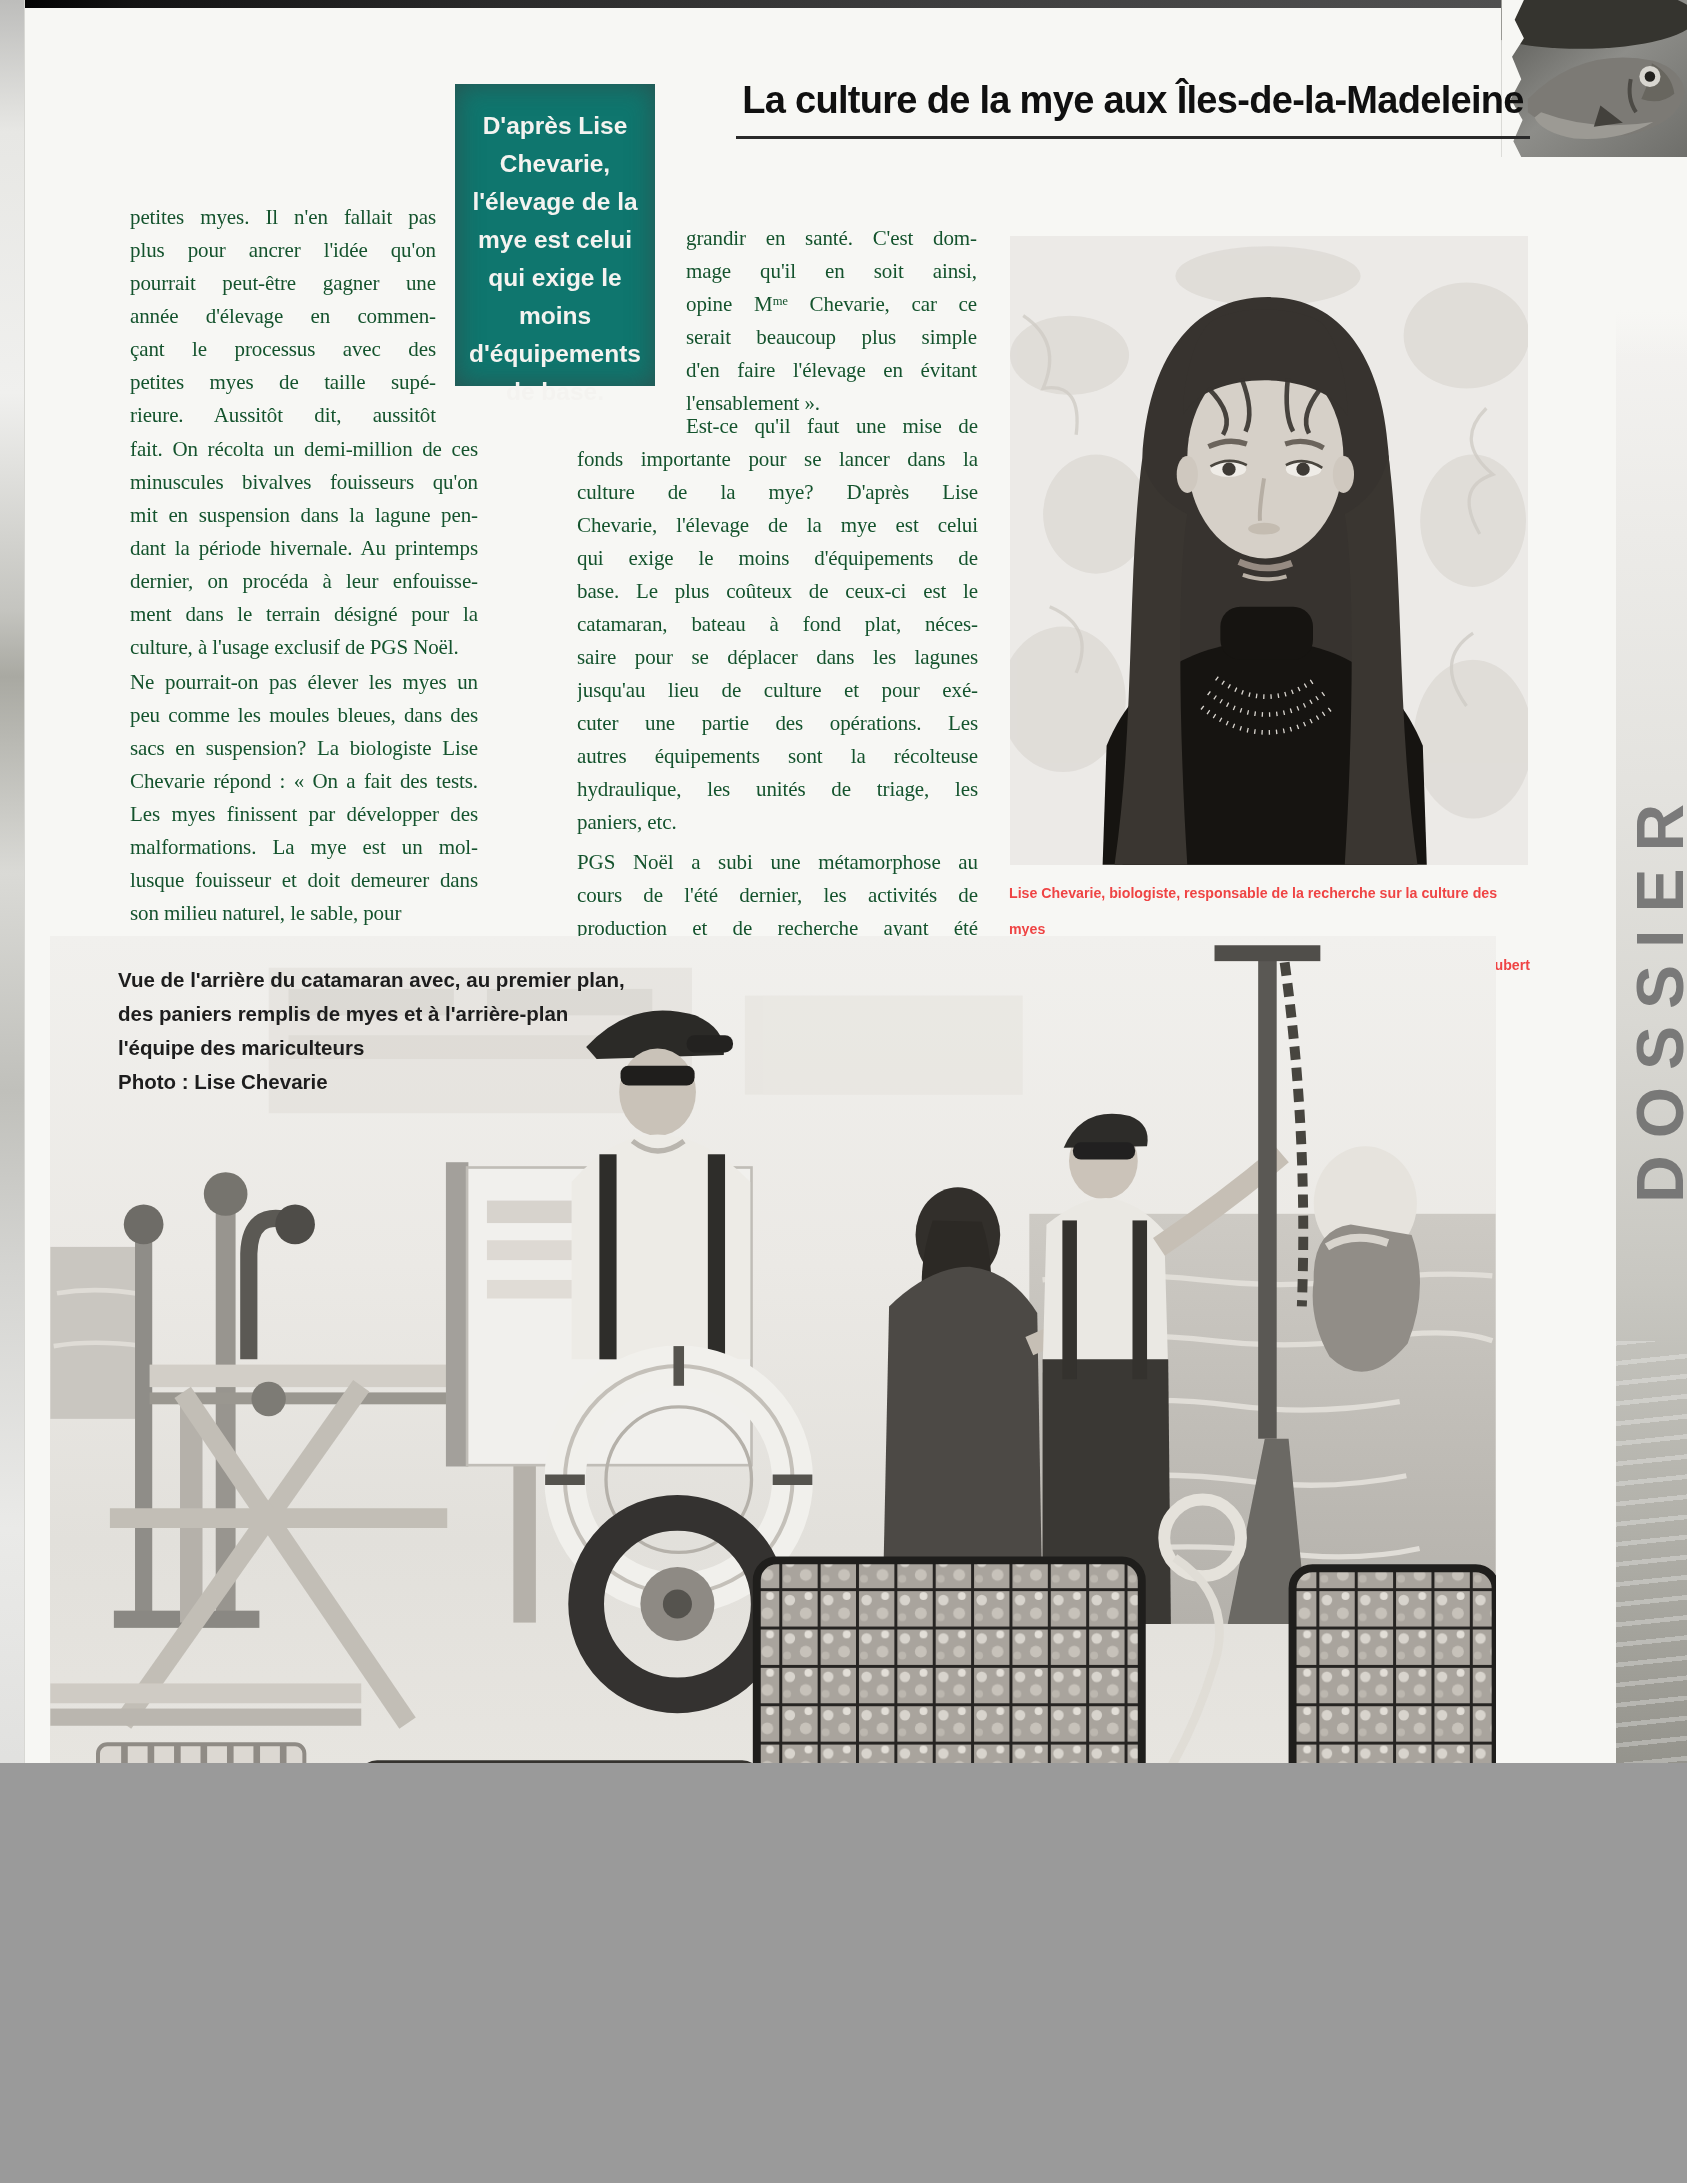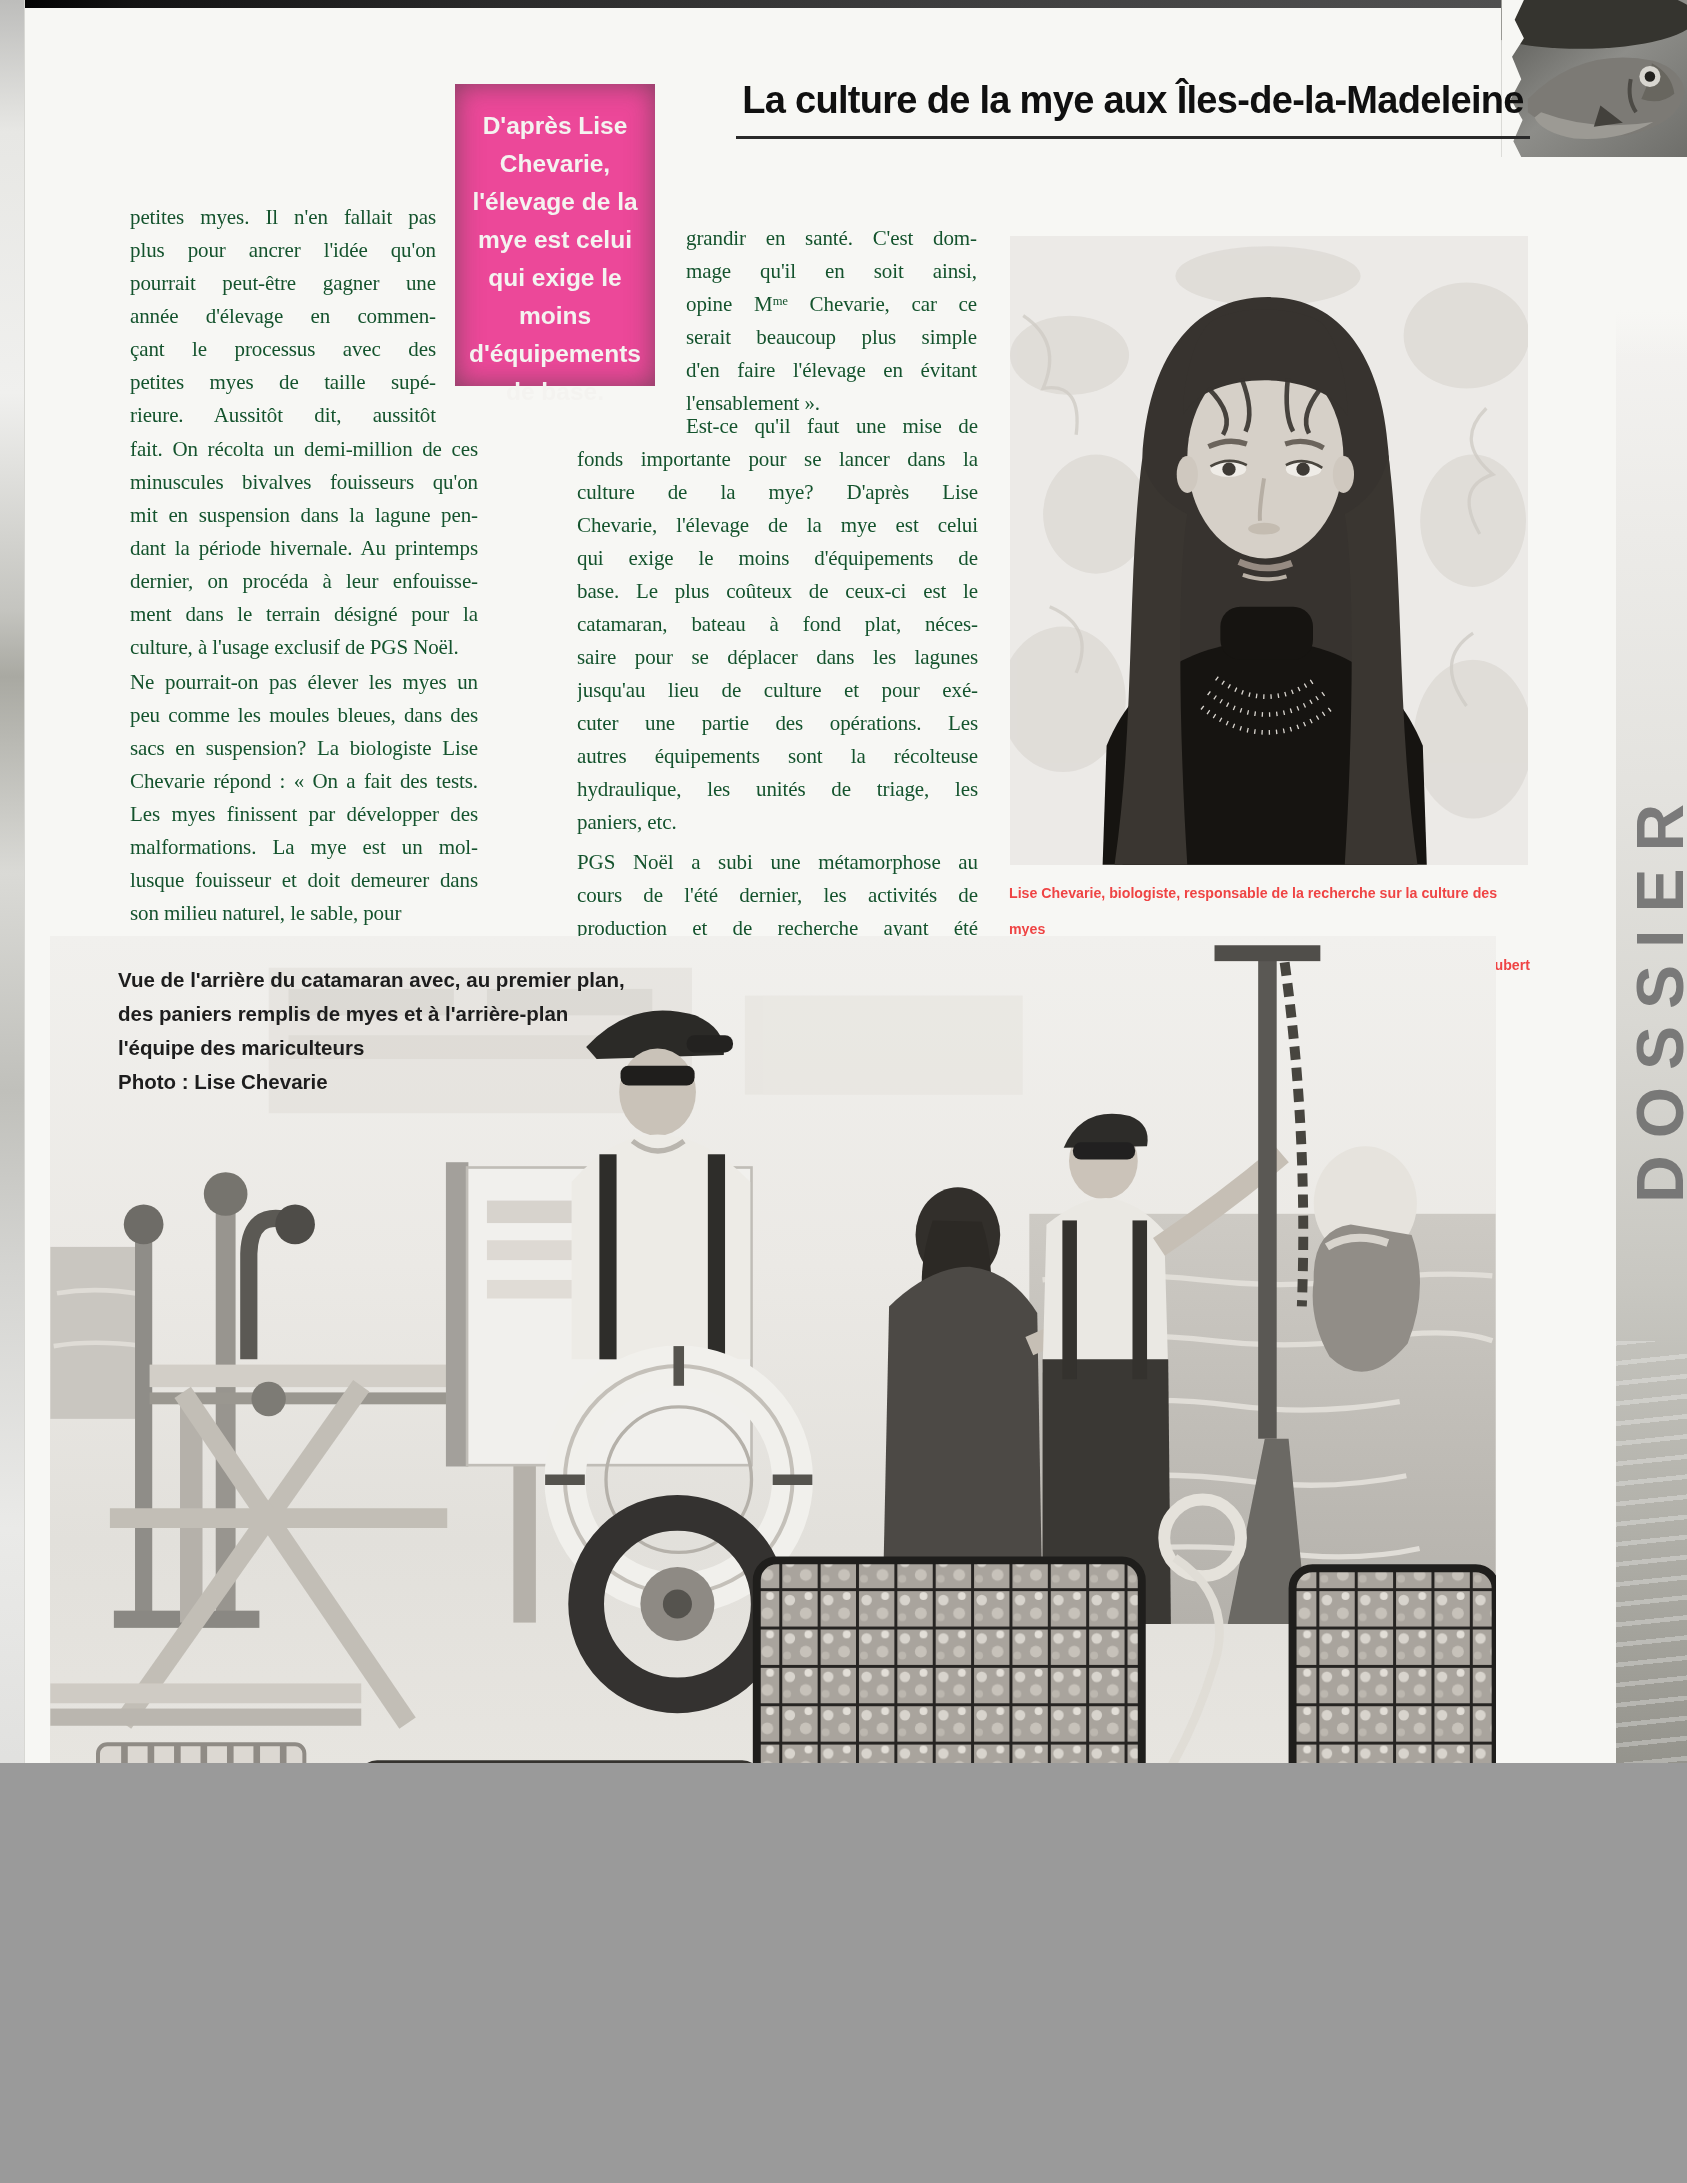--- a/index.html
+++ b/index.html
@@ -20,21 +20,21 @@
   .rightstrip .waves{position:absolute;left:0;bottom:0;width:100%;height:45%;
     background:repeating-linear-gradient(174deg,rgba(255,255,255,.28) 0 4.6px,rgba(0,0,0,0) 4.6px 20px);}
   .rightstrip .fadein{position:absolute;left:0;top:0;width:100%;height:46px;
     background:linear-gradient(180deg,#f7f7f4,rgba(247,247,244,0));}
   
   .title{position:absolute;left:736px;top:79px;width:794px;text-align:center;
     font-size:38px;font-weight:600;letter-spacing:-0.7px;white-space:nowrap;color:#101010;}
   .title-rule{position:absolute;left:736px;top:136px;width:794px;height:2.6px;background:#2a2a2a;}
   
   .callout{position:absolute;left:455px;top:84px;width:200px;height:302px;
-    background:#ec4899;box-sizing:border-box;padding-top:22.5px;
+    background:#0f766e;box-sizing:border-box;padding-top:22.5px;
     box-shadow:inset 0 0 26.5px rgba(60,60,60,.6);}
   .callout .bline{height:38px;line-height:38px;text-align:center;text-align-last:center;
     color:#f4f3f0;font-size:24.5px;font-weight:700;overflow:visible;}
   
   .body-text{position:absolute;font-family:"Liberation Serif",serif;
     font-size:21px;line-height:33px;letter-spacing:-0.1px;color:#14532d;}
   .bline{height:33px;overflow:hidden;text-align:justify;text-align-last:justify;}
   .bline.last-left{text-align-last:left;}
   
   .photo-caption .bline{text-align:left;text-align-last:left;}

